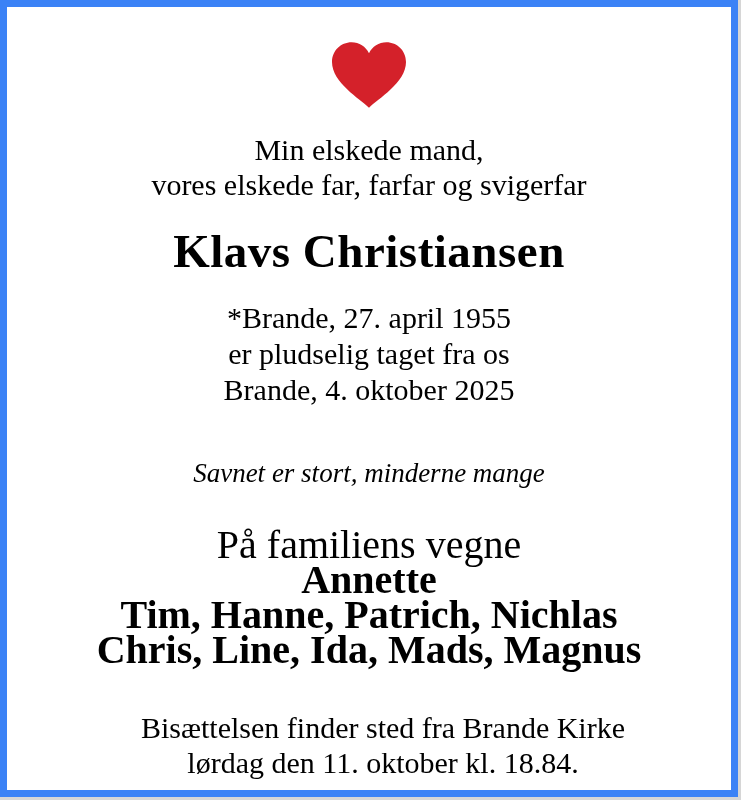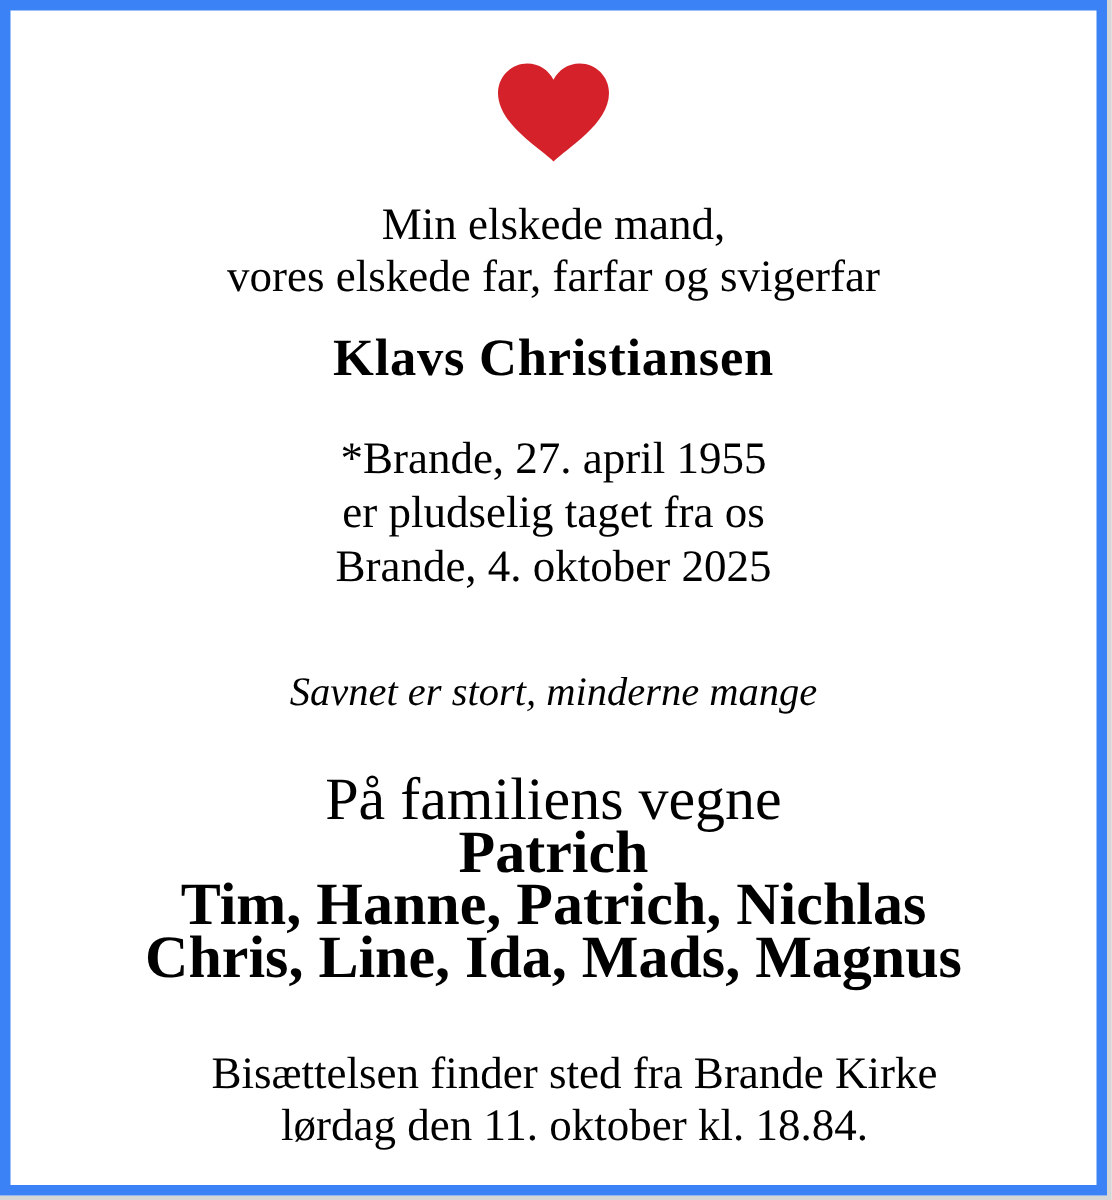--- a/index.html
+++ b/index.html
@@ -30,22 +30,22 @@
   .heart-wrap svg {
     width: 74px;
     height: 66px;
   }
   .intro {
     margin-top: 24px;
     font-size: 30px;
     line-height: 35px;
   }
   .name {
-    margin-top: 12px;
-    font-size: 35px;
+    margin-top: 24px;
+    font-size: 47px;
     line-height: 50px;
     font-weight: bold;
     letter-spacing: 0.5px;
   }
   .dates {
     margin-top: 24px;
     font-size: 30px;
     line-height: 36px;
   }
   .verse {
@@ -91,21 +91,21 @@
   <div class="dates">
     <span class="line">*Brande, 27. april 1955</span>
     <span class="line">er pludselig taget fra os</span>
     <span class="line">Brande, 4. oktober 2025</span>
   </div>
 
   <div class="verse">Savnet er stort, minderne mange</div>
 
   <div class="family">
     <span class="line">På familiens vegne</span>
-    <span class="line bold-line">Patrich</span>
+    <span class="line bold-line">Annette</span>
     <span class="line bold-line">Tim, Hanne, Patrich, Nichlas</span>
     <span class="line bold-line">Chris, Line, Ida, Mads, Magnus</span>
   </div>
 
   <div class="funeral">
     <span class="line">Bisættelsen finder sted fra Brande Kirke</span>
     <span class="line">lørdag den 11. oktober kl. 18.84.</span>
   </div>
 
 </div>

